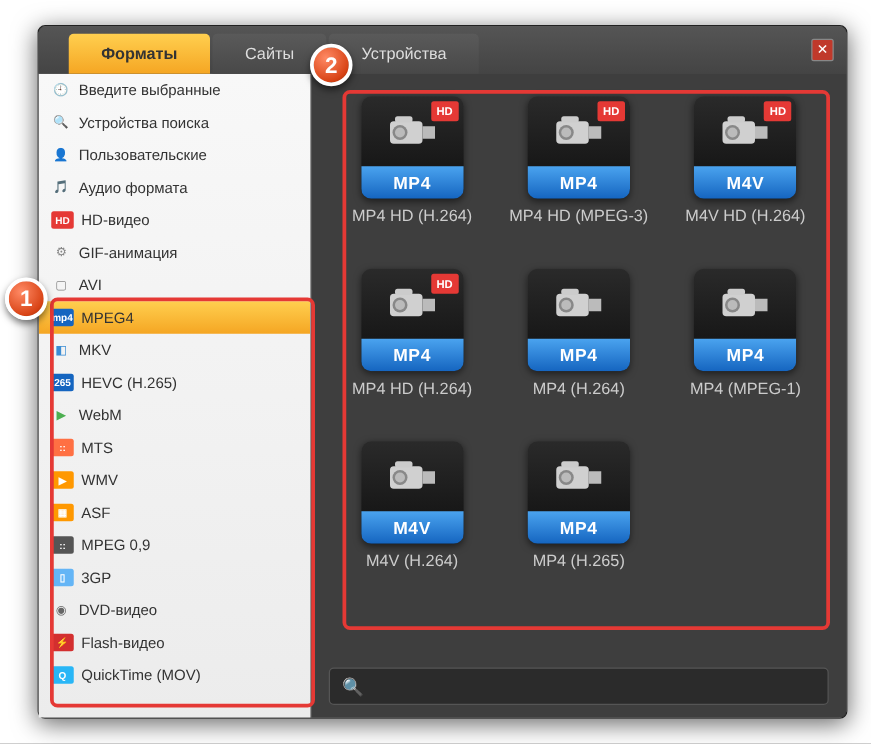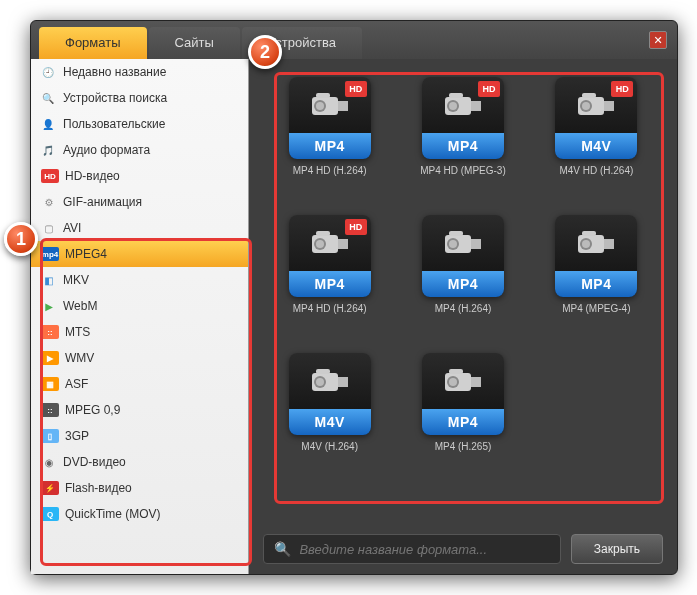--- a/index.html
+++ b/index.html
@@ -29,21 +29,22 @@
       font-size: 13px;
       color: #ddd;
       cursor: pointer;
       border-radius: 4px 4px 0 0;
       margin-right: 2px;
       background: linear-gradient(#5a5a5a, #484848);
     }
     .tab.active {
       background: linear-gradient(#ffcf4f, #f5a623);
       color: #333;
-      font-weight: normal;
+      font-weight: bold;
+      margin-left: 16px;
     }
     
     .close-x {
       position: absolute;
       right: 10px; top: 10px;
       width: 18px; height: 18px;
       background: #c0392b;
       border: 1px solid #888;
       color: #fff;
       font-size: 11px;
@@ -148,21 +149,21 @@
       background: #e53935;
       color: #fff;
       font-size: 9px;
       font-weight: bold;
       display: flex;
       align-items: center;
       justify-content: center;
       border-radius: 2px;
     }
     .fmt-label {
-      font-size: 10px;
+      font-size: 13px;
       color: #ccc;
       margin-top: 6px;
       text-align: right;
     }
     
     .footer {
       display: flex;
       gap: 10px;
       padding-top: 10px;
       align-items: center;
@@ -229,21 +230,21 @@
 
     <div class="tab active">Форматы</div>
       <div class="tab">Сайты</div>
       <div class="tab">Устройства</div>
       <div class="close-x">✕</div>
   </div>
   <div class="body-area">
     <div class="sidebar">
         <div class="side-item">
           <span class="side-icon" style="color: rgb(245, 166, 35);">🕘</span>
-          <span>Недавно название</span>
+          <span>Введите выбранные</span>
         </div>
         <div class="side-item">
           <span class="side-icon" style="color: rgb(102, 102, 102);">🔍</span>
           <span>Устройства поиска</span>
         </div>
         <div class="side-item">
           <span class="side-icon" style="color: rgb(102, 102, 102);">👤</span>
           <span>Пользовательские</span>
         </div>
         <div class="side-item">
@@ -264,20 +265,24 @@
         </div>
         <div class="side-item selected">
           <span class="side-icon" style="background: rgb(21, 101, 192); color: rgb(255, 255, 255); font-size: 8px; font-weight: bold; border-radius: 2px; width: 18px; height: 14px;">mp4</span>
           <span>MPEG4</span>
         </div>
         <div class="side-item">
           <span class="side-icon" style="color: rgb(59, 141, 212);">◧</span>
           <span>MKV</span>
         </div>
         <div class="side-item">
+          <span class="side-icon" style="background: rgb(21, 101, 192); color: rgb(255, 255, 255); font-size: 8px; font-weight: bold; border-radius: 2px; width: 18px; height: 14px;">265</span>
+          <span>HEVC (H.265)</span>
+        </div>
+        <div class="side-item">
           <span class="side-icon" style="color: rgb(76, 175, 80);">▶</span>
           <span>WebM</span>
         </div>
         <div class="side-item">
           <span class="side-icon" style="background: rgb(255, 112, 67); color: rgb(255, 255, 255); font-size: 8px; font-weight: bold; border-radius: 2px; width: 18px; height: 14px;">::</span>
           <span>MTS</span>
         </div>
         <div class="side-item">
           <span class="side-icon" style="background: rgb(255, 152, 0); color: rgb(255, 255, 255); font-size: 8px; font-weight: bold; border-radius: 2px; width: 18px; height: 14px;">▶</span>
           <span>WMV</span>
@@ -400,21 +405,21 @@
     <rect x="6" y="10" width="26" height="18" rx="3" fill="#d0d0d0"></rect>
     <rect x="6" y="10" width="26" height="18" rx="3" fill="url(#g)"></rect>
     <circle cx="14" cy="19" r="6" fill="#888"></circle>
     <circle cx="14" cy="19" r="4" fill="#bbb"></circle>
     <rect x="32" y="14" width="10" height="10" fill="#bbb"></rect>
     <rect x="10" y="6" width="14" height="5" rx="2" fill="#ccc"></rect>
   </svg>
               </div>
               <div class="fmt-band">MP4</div>
             </div>
-            <div class="fmt-label">MP4 (MPEG-4)</div>
+            <div class="fmt-label">MP4 (MPEG-1)</div>
           </div>
           <div class="fmt-item">
             <div class="fmt-thumb">
               <div class="cam-area">
                 <svg class="cam-svg" viewBox="0 0 48 36">
     <rect x="6" y="10" width="26" height="18" rx="3" fill="#d0d0d0"></rect>
     <rect x="6" y="10" width="26" height="18" rx="3" fill="url(#g)"></rect>
     <circle cx="14" cy="19" r="6" fill="#888"></circle>
     <circle cx="14" cy="19" r="4" fill="#bbb"></circle>
     <rect x="32" y="14" width="10" height="10" fill="#bbb"></rect>
@@ -438,23 +443,21 @@
   </svg>
               </div>
               <div class="fmt-band">MP4</div>
             </div>
             <div class="fmt-label">MP4 (H.265)</div>
           </div>
         </div>
       <div class="footer">
         <div class="search">
           <span style="color:#888;font-size:14px;">🔍</span>
-          <input type="text" placeholder="Введите название формата..." style="">
-        </div>
-        <button class="close-btn">Закрыть</button>
+        </div>
       </div>
     </div>
   </div>
 </div>
 
 <div class="highlight1" style="left:40px; top:238px; width:212px; height:328px;"></div>
 <div class="highlight1" style="left:274px; top:72px; width:390px; height:432px;"></div>
 
 <div class="marker-ring" style="left:4px; top:222px;">1</div>
 <div class="marker-ring" style="left:248px; top:35px;">2</div>

